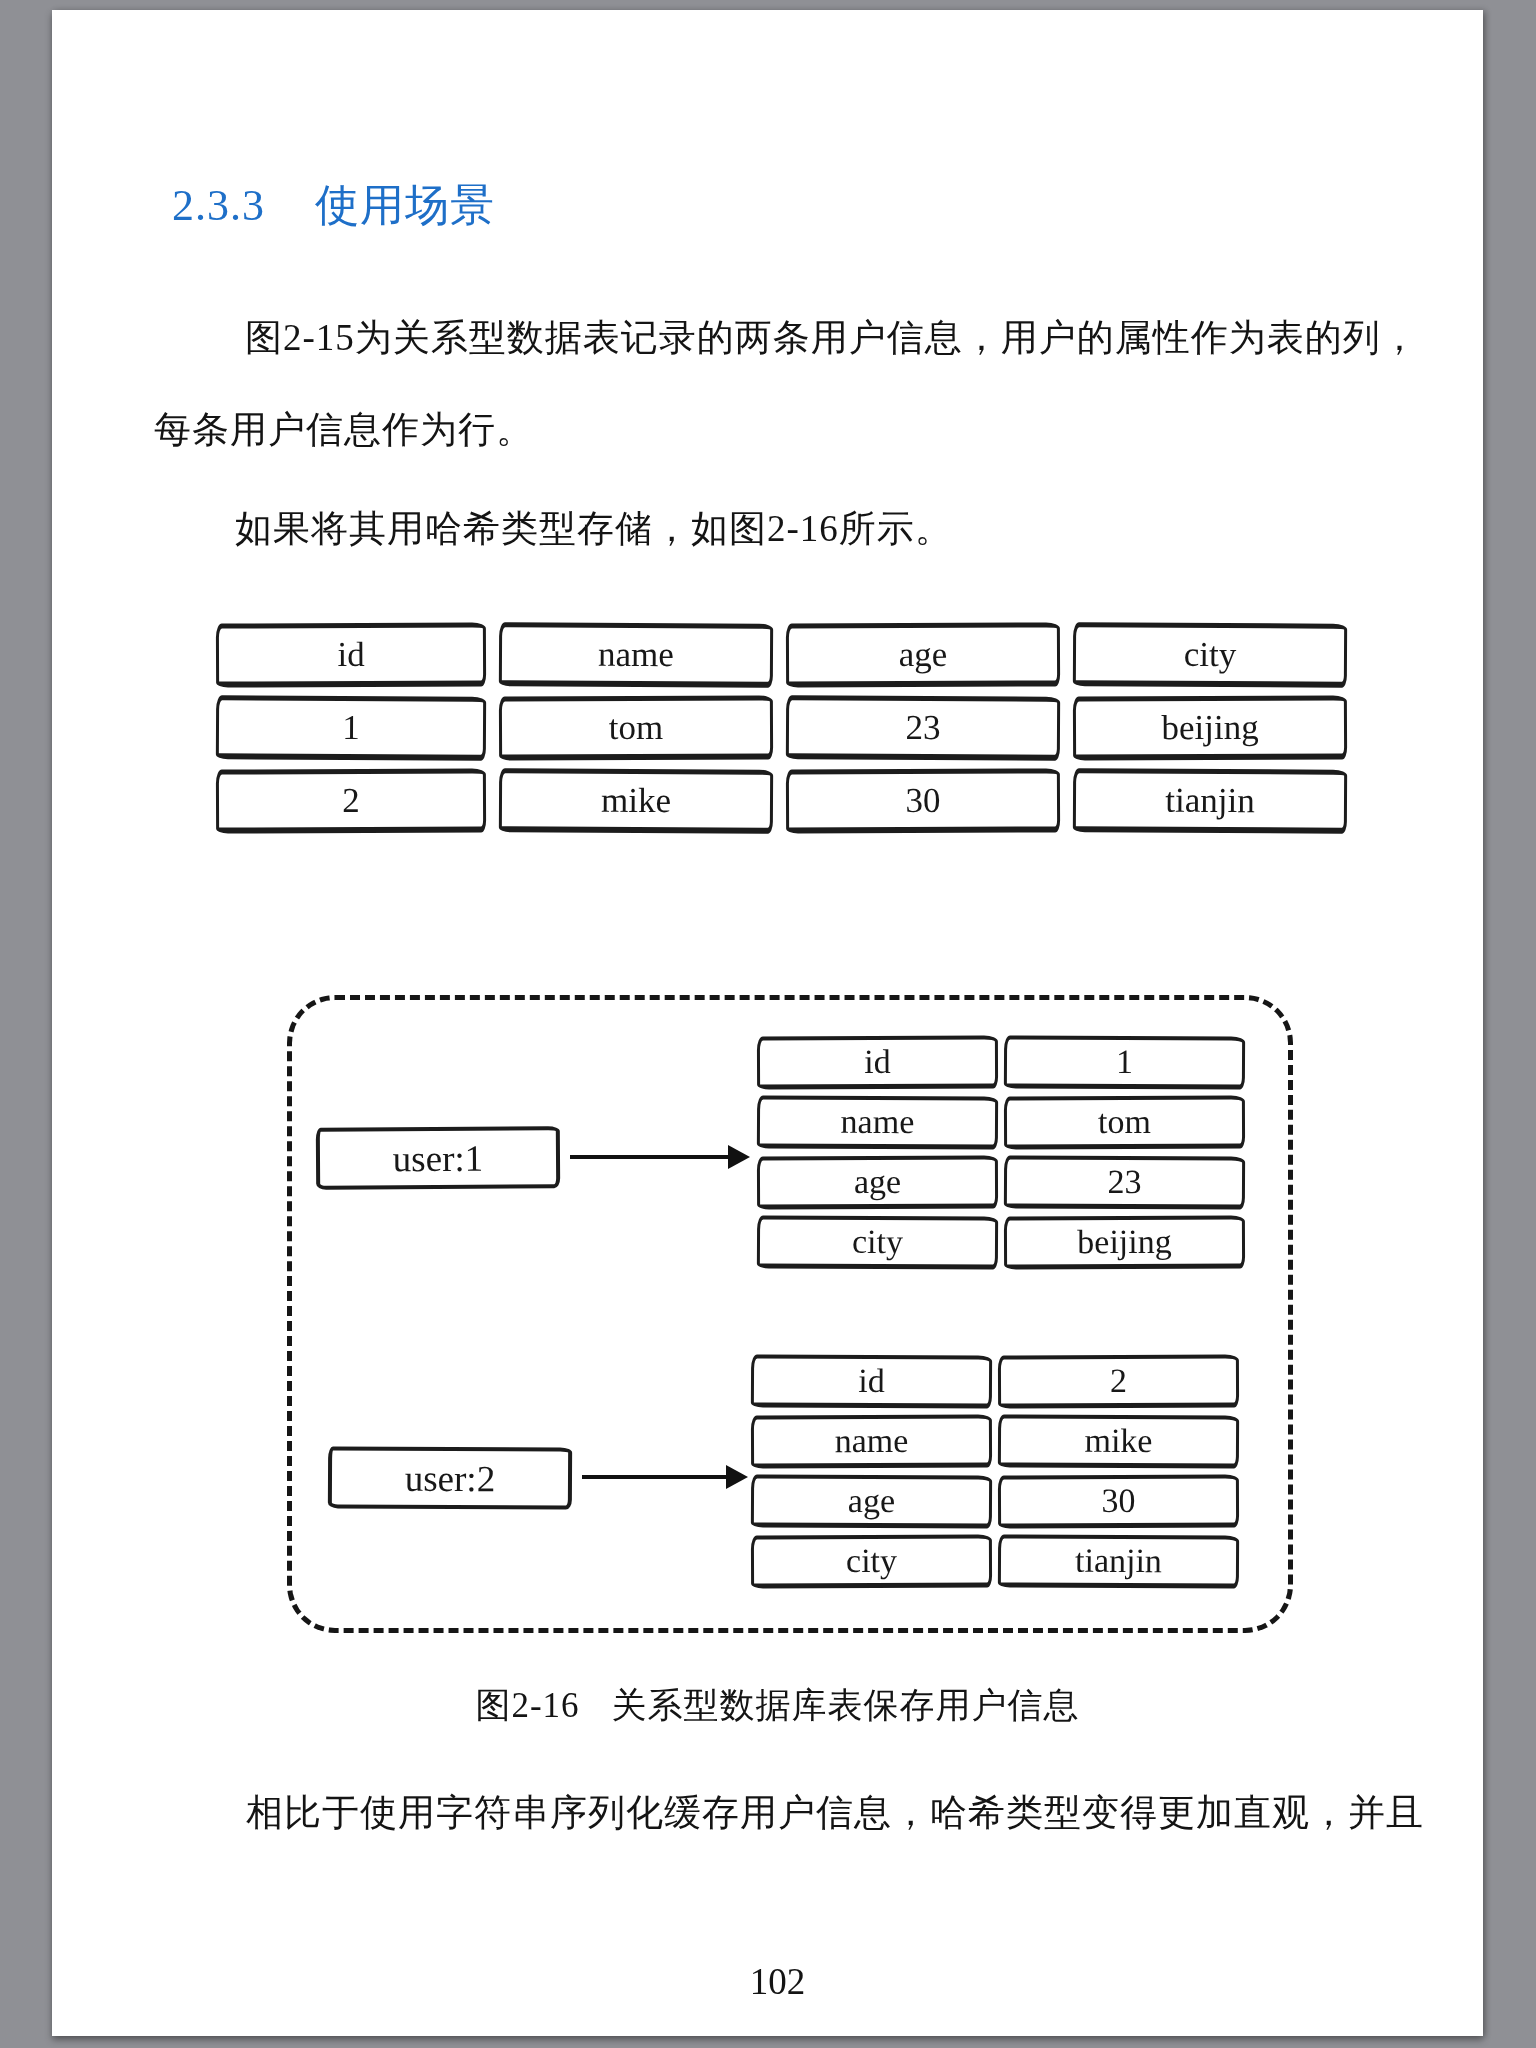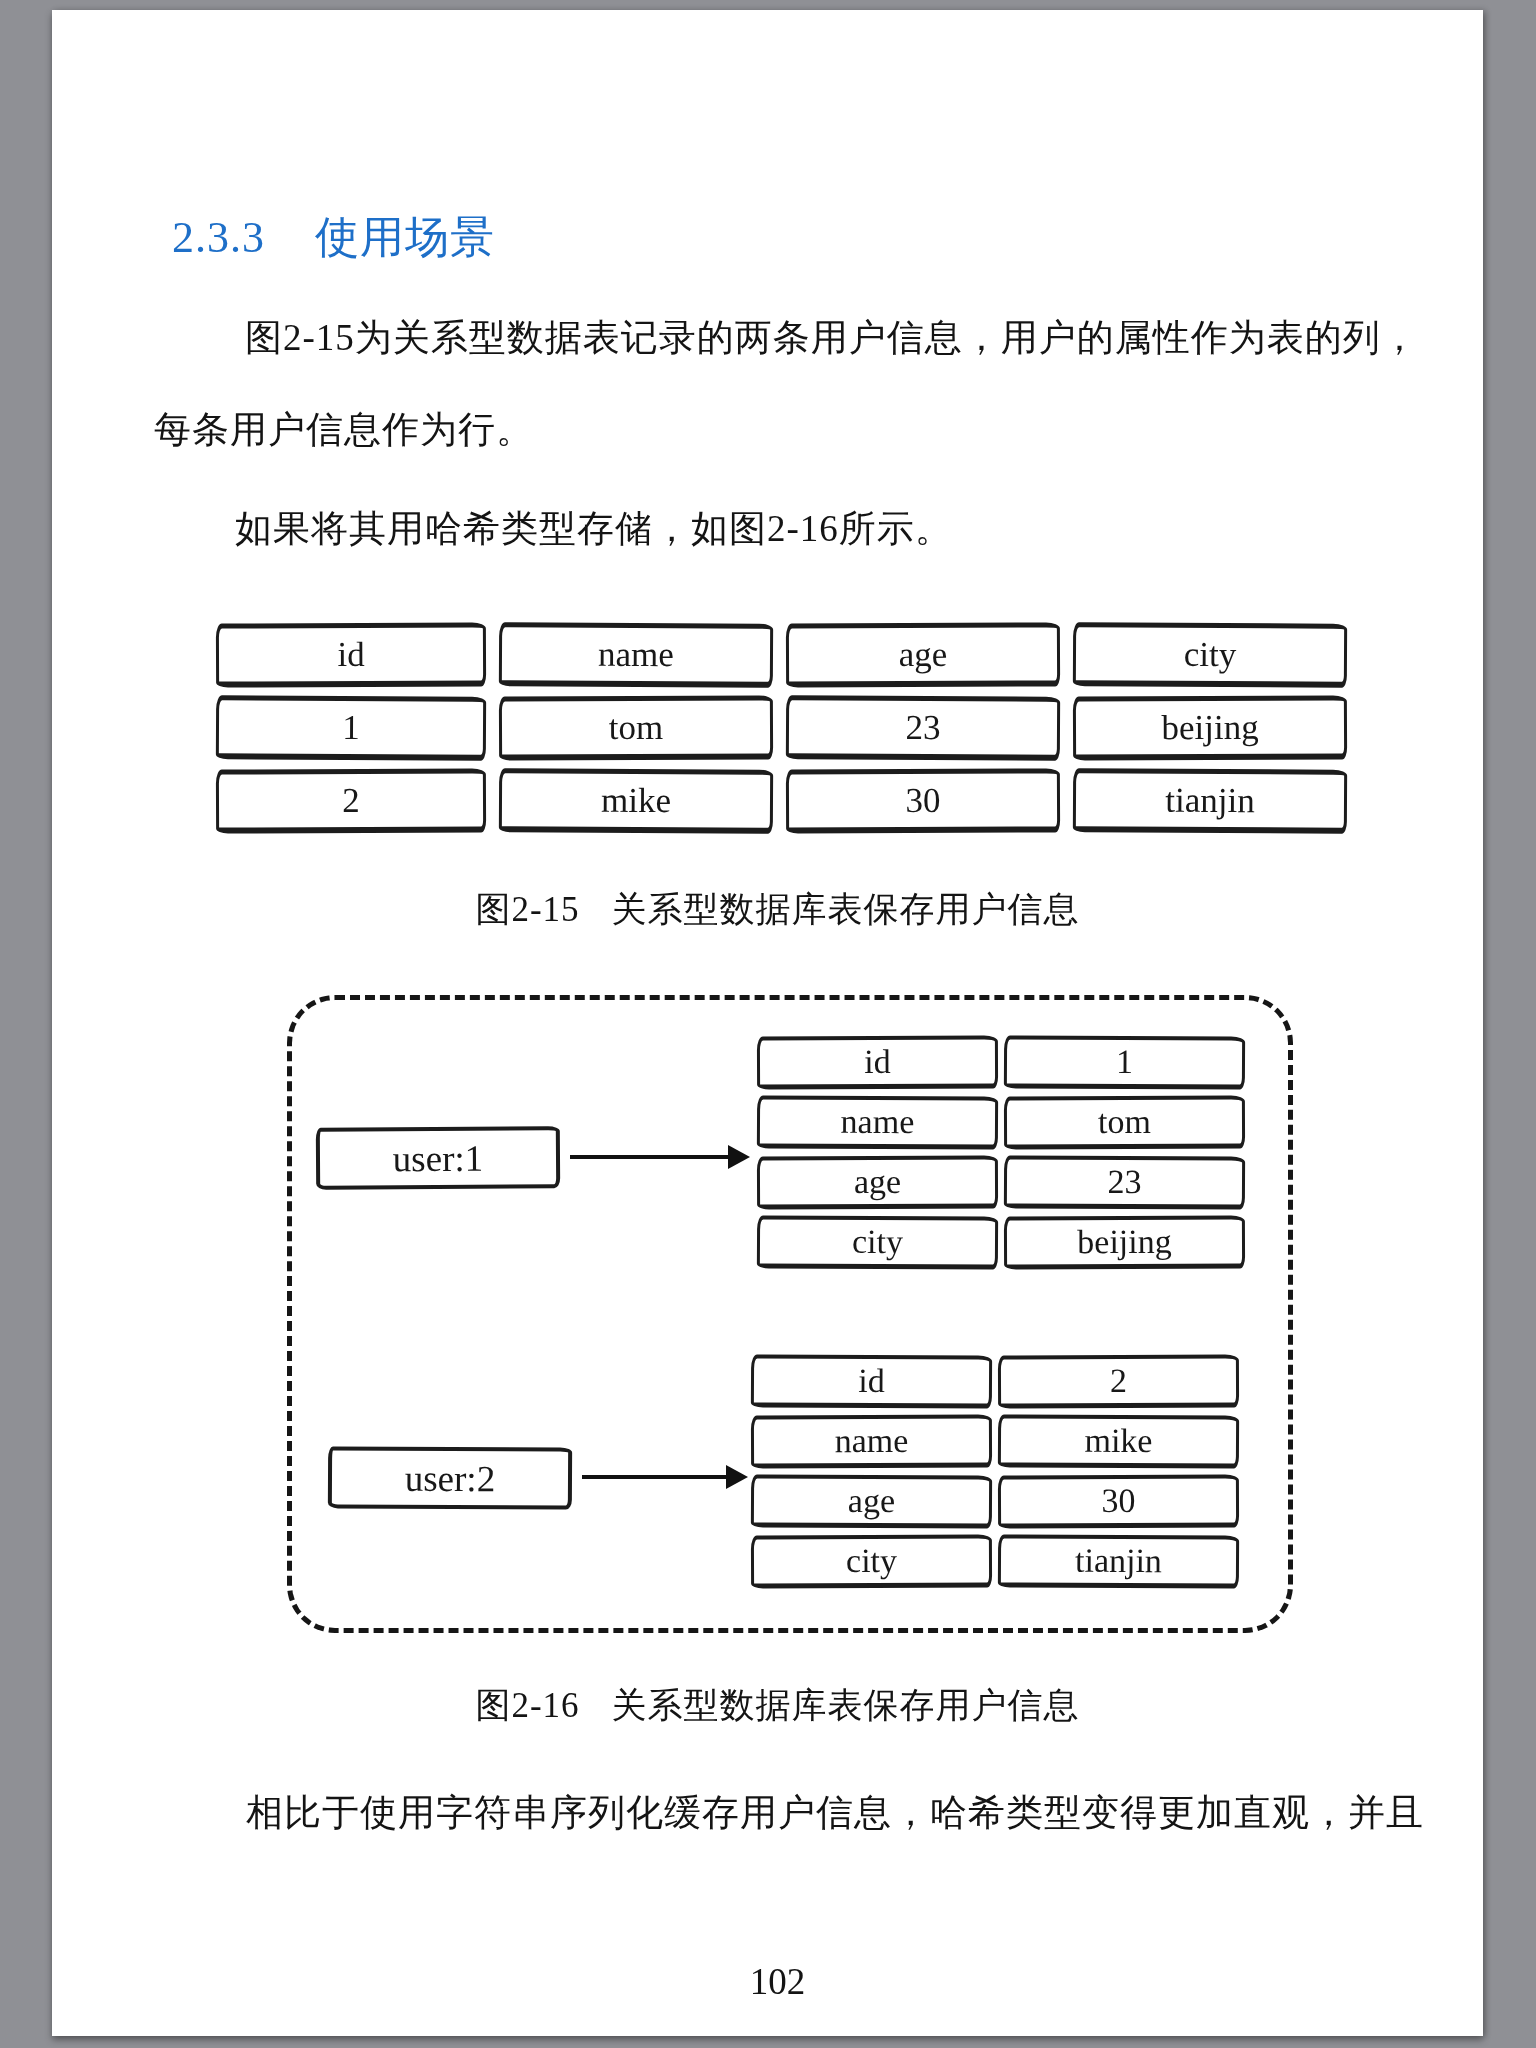--- a/index.html
+++ b/index.html
@@ -10,21 +10,21 @@
     overflow:hidden;
     font-family:"Liberation Serif","DejaVu Serif",serif;
   }
   .page{
     position:absolute;left:52px;top:10px;width:1431px;height:2026px;
     background:#ffffff;
     box-shadow:0 4px 7px rgba(0,0,0,.35),3px 0 6px rgba(0,0,0,.18);
   }
   .abs{position:absolute;}
   .heading{
-    left:172px;top:208px;
+    left:172px;top:176px;
     font-size:44px;color:#1e6fc8;letter-spacing:1px;
     white-space:nowrap;font-family:"Liberation Serif","DejaVu Serif",serif;
   }
   .heading .hnum{margin-right:50px;}
   .para{
     font-size:37px;color:#141414;letter-spacing:1px;white-space:nowrap;
     font-family:"Liberation Serif","DejaVu Serif",serif;
   }
   .p1l1{left:245px;top:313px;}
   .p1l2{left:154px;top:405px;}
@@ -119,23 +119,20 @@
       <div class="skc c4 rot-a">beijing</div>
     </div>
     <div class="rowflex">
       <div class="skc c1 rot-a">2</div>
       <div class="skc c2 rot-b">mike</div>
       <div class="skc c3 rot-a">30</div>
       <div class="skc c4 rot-b">tianjin</div>
     </div>
   </div>
 
-  <div class="abs caption cap1">
-    <span class="clabel">图2-15</span><span>关系型数据库表保存用户信息</span>
-  </div>
 
   <div class="abs dashedbox"></div>
 
   <div class="abs userbox ub1">user:1</div>
   <div class="abs arrow ar1"></div>
   <div class="abs htable ht1">
     <div class="rowflex">
       <div class="skc kc rot-a">id</div>
       <div class="skc vc rot-b">1</div>
     </div>

